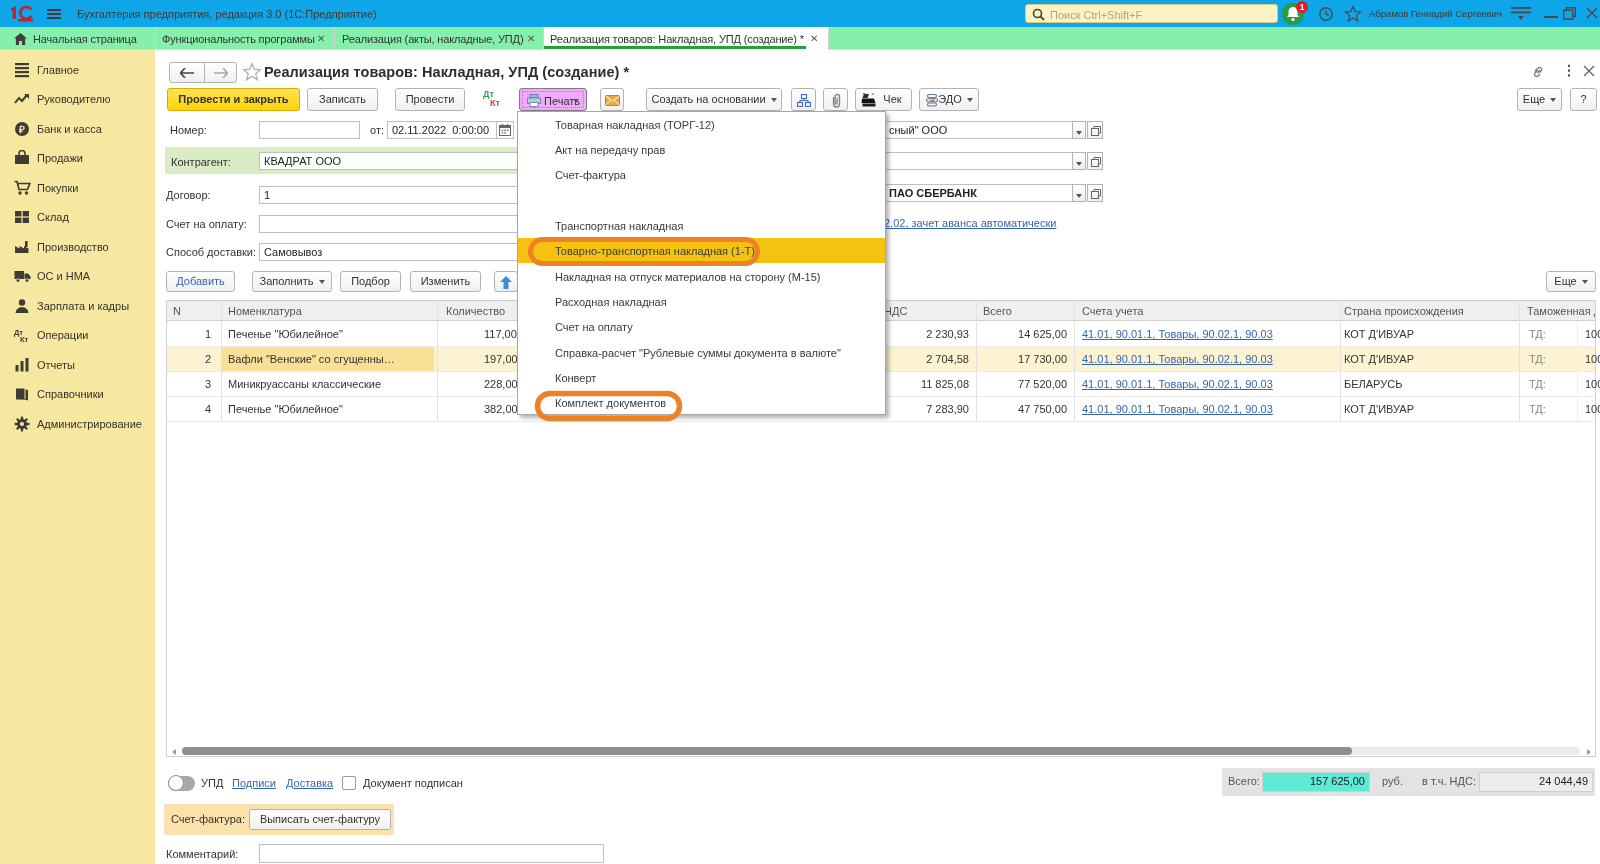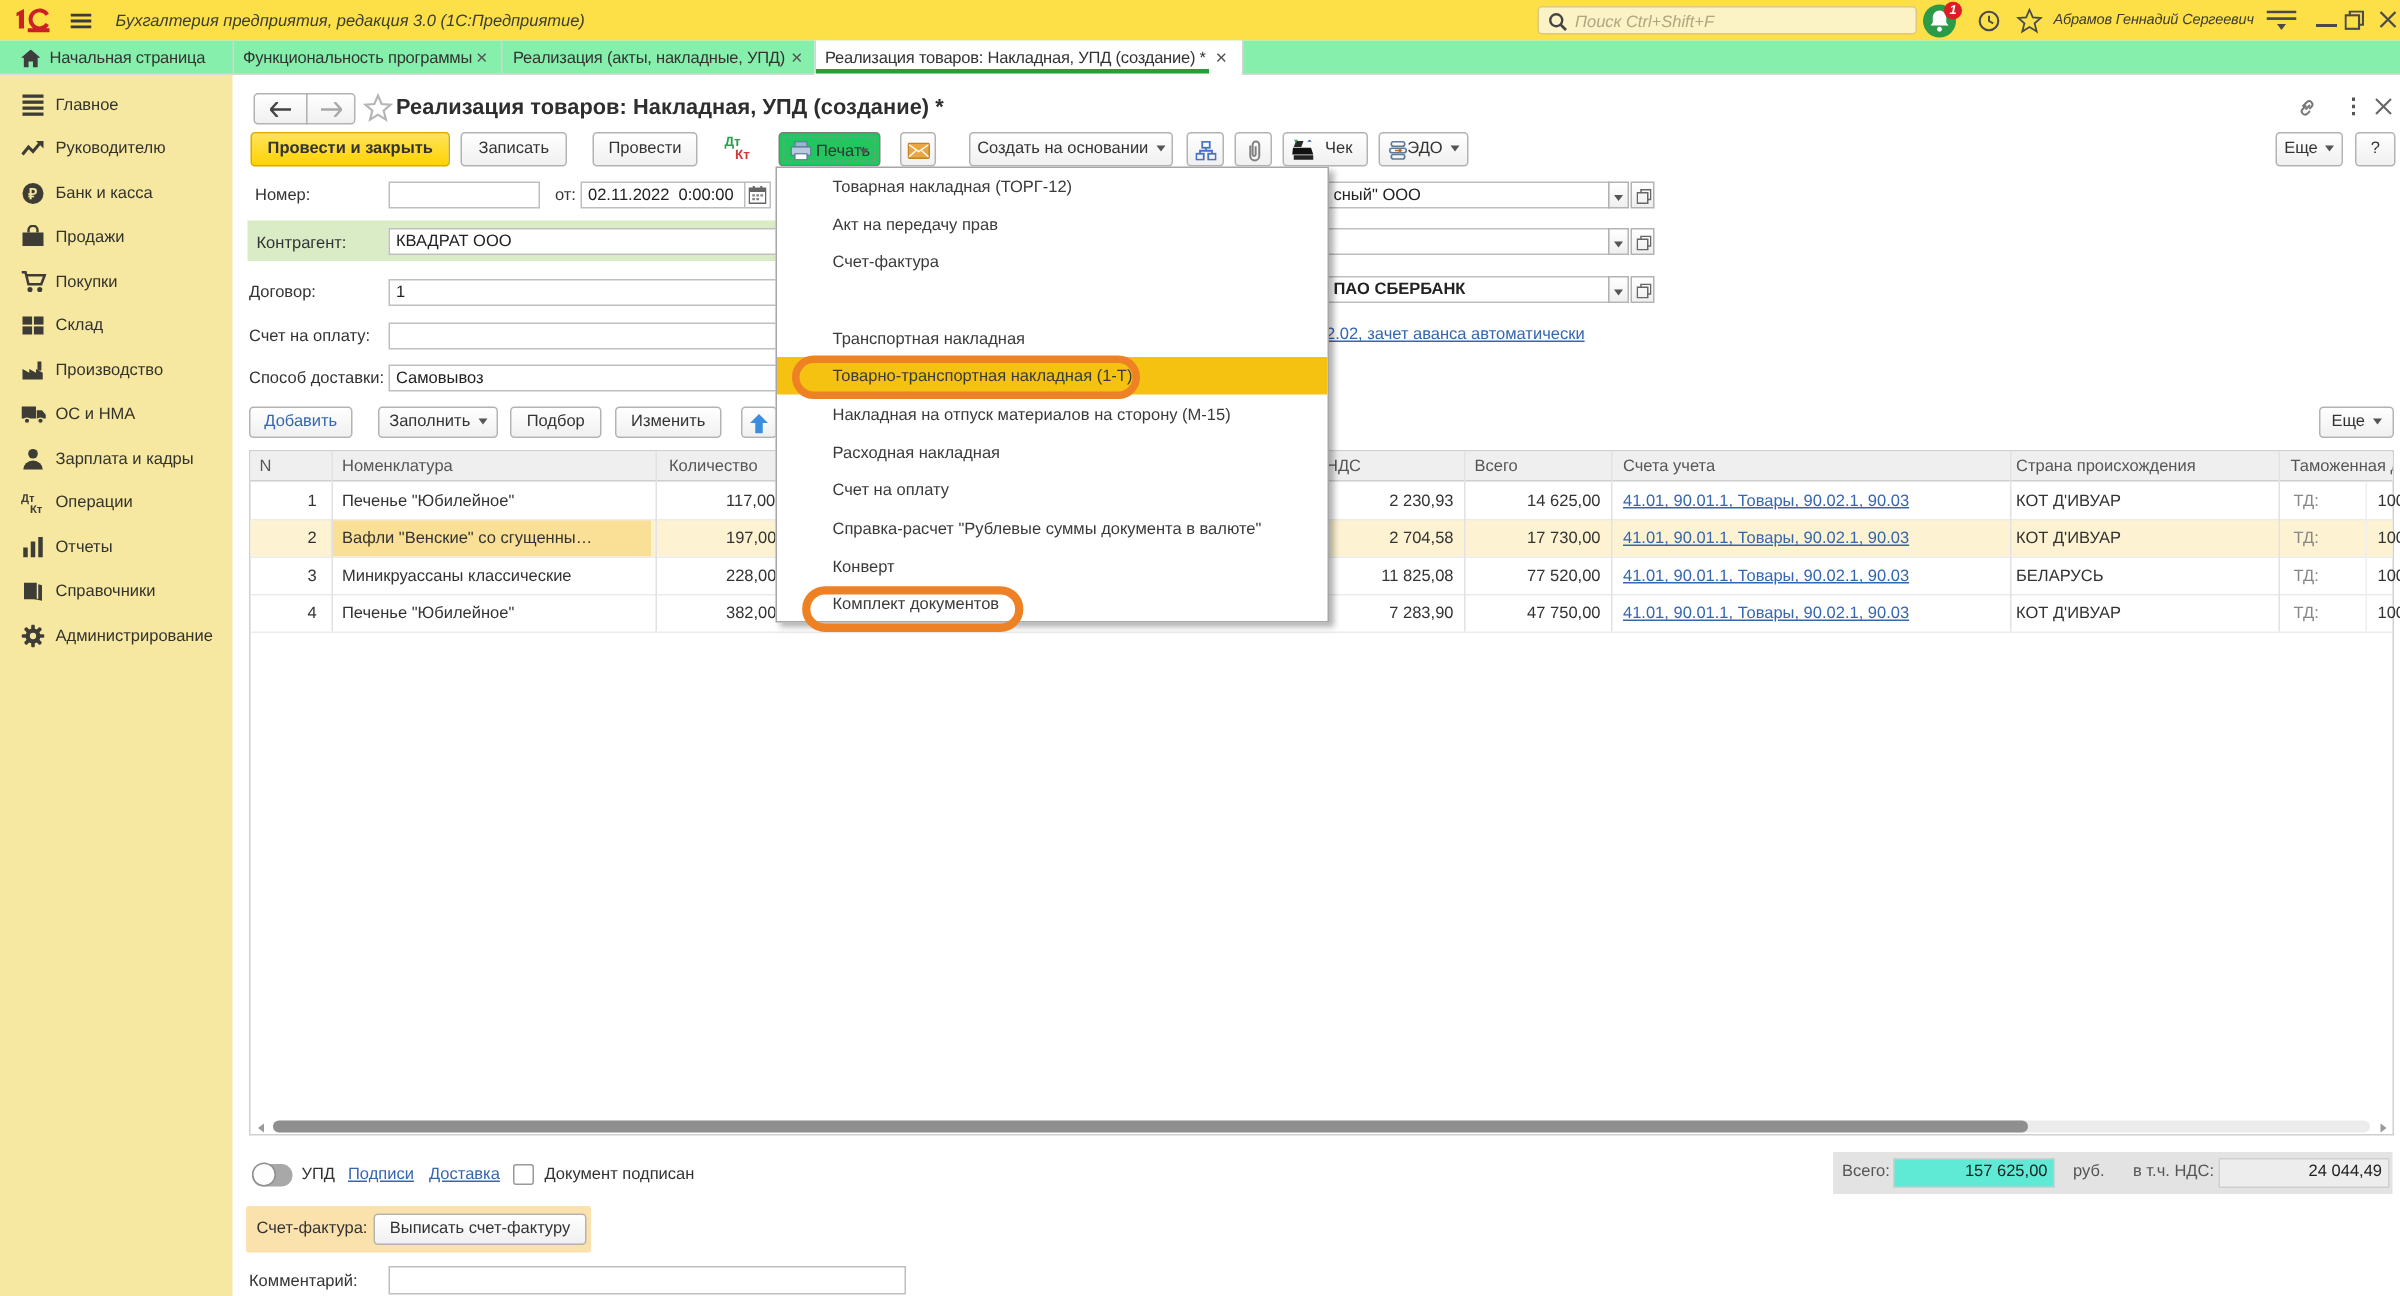--- a/index.html
+++ b/index.html
@@ -9,21 +9,21 @@
   .btn { position:absolute; background:linear-gradient(#ffffff,#f0f0f0); border:1px solid #b3b3b3; border-radius:3px; font-size:11px; color:#333; text-align:center; white-space:nowrap; }
   .inp { position:absolute; background:#fff; border:1px solid #bfbfbf; font-size:11px; color:#222; padding:0 4px; display:flex; align-items:center; white-space:nowrap; }
   .lbl { position:absolute; font-size:11px; color:#333; white-space:nowrap; }
   .lnk { color:#3566b0; text-decoration:underline; white-space:nowrap; }
   .caret { display:inline-block; width:0; height:0; border-left:3.5px solid transparent; border-right:3.5px solid transparent; border-top:4px solid #555; vertical-align:middle; margin-left:5px; }
   .tabtx { position:absolute; top:6px; font-size:11px; color:#333; letter-spacing:-0.15px; white-space:nowrap; }
 </style>
 </head>
 <body>
 
-<div class="abs" id="topbar" style="left:0;top:0;width:1600px;height:27px;background:#fde047;font-style:italic;">
+<div class="abs" id="topbar" style="left:0;top:0;width:1600px;height:27px;background:#0ea5e9;">
   <svg class="abs" style="left:9px;top:4px;" width="26" height="19" viewBox="0 0 26 19">
     <path d="M2 4.5 L7 2 V15 H3.6 V6.2 L2 6.9 Z" fill="#ca2026"></path>
     <path d="M22.5 5.8 A6 6 0 1 0 22.5 12 M9.5 16.2 H24" fill="none" stroke="#ca2026" stroke-width="2.6"></path>
   </svg>
   <svg class="abs" style="left:47px;top:9px;" width="14" height="10">
       <g fill="#3a3a3a">
         <rect width="14" height="2"></rect>
         <rect y="4" width="14" height="2"></rect>
         <rect y="8" width="14" height="2"></rect>
       </g>
@@ -223,21 +223,21 @@
   </svg>
 <div class="abs" style="left:1562px;top:62px;font-size:14px;color:#555;font-weight:bold;">⋮</div>
 <svg class="abs" style="left:1583px;top:65px;" width="12" height="12" viewBox="0 0 12 12">
     <path d="M1 1 L11 11 M11 1 L1 11" stroke="#666" stroke-width="1.4"></path>
   </svg>
 
 <div class="btn" style="left:167px;top:88px;width:133px;height:23px;background:linear-gradient(#ffe35a,#ffd303);border-color:#d9ab00;font-weight:bold;line-height:21px;">Провести и закрыть</div>
 <div class="btn" style="left:307px;top:88px;width:71px;height:23px;line-height:21px;">Записать</div>
 <div class="btn" style="left:395px;top:88px;width:70px;height:23px;line-height:21px;">Провести</div>
 <div class="abs" style="left:483px;top:90px;width:24px;height:20px;font-size:9px;font-weight:bold;line-height:9px;"><span style="color:#2e9e4f;">Дт</span><br><span style="margin-left:7px;color:#d23b3b;">Кт</span></div>
-<div class="btn" id="btn-print" style="left:519px;top:88px;width:68px;height:23px;background:#22c55e;border-color:#7e7e7e;outline:1px dotted #909090;outline-offset:-4px;">
+<div class="btn" id="btn-print" style="left:519px;top:88px;width:68px;height:23px;background:#f0abfc;border-color:#7e7e7e;outline:1px dotted #909090;outline-offset:-4px;">
   <svg style="position:absolute;left:7px;top:5px;" width="14" height="13" viewBox="0 0 14 13">
       <rect x="3" y="0.5" width="8" height="3.5" fill="#9db6cc" stroke="#5a7b9c" stroke-width="0.8"></rect>
       <rect x="0.5" y="4" width="13" height="5.5" fill="#b8cbdd" stroke="#5a7b9c" stroke-width="0.8"></rect>
       <rect x="3" y="8.5" width="8" height="4" fill="#fff" stroke="#5a7b9c" stroke-width="0.8"></rect>
     </svg>
   <span style="position:absolute;left:24px;top:6px;">Печать</span>
     <span class="caret" style="position:absolute;right:7px;top:10px;"></span>
 </div>
 <div class="btn" style="left:600px;top:88px;width:24px;height:23px;">
   <svg style="position:absolute;left:4px;top:6px;" width="15" height="11" viewBox="0 0 15 11">

